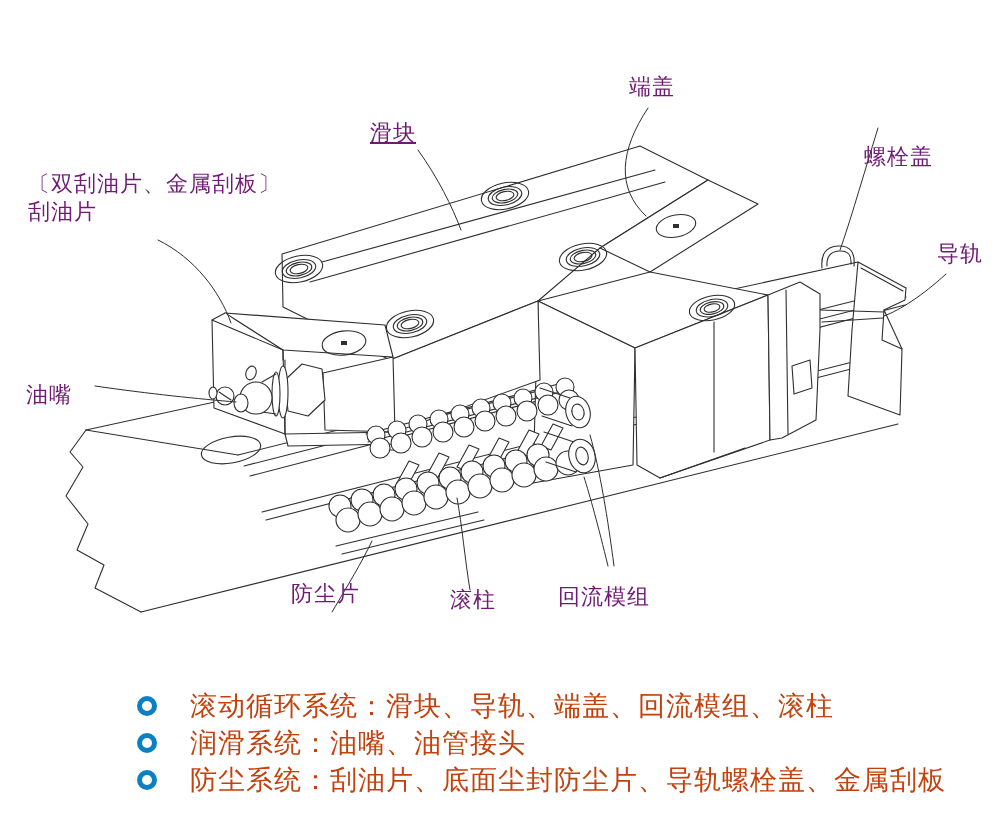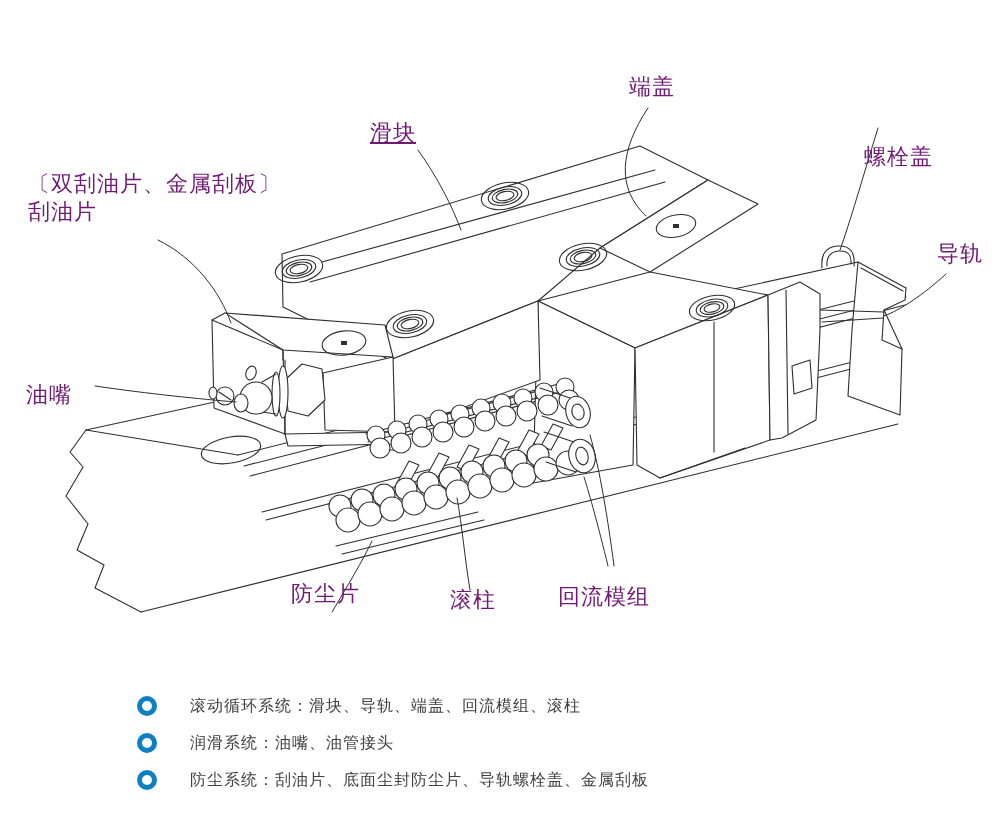--- a/index.html
+++ b/index.html
@@ -13,21 +13,21 @@
     letter-spacing:1px;white-space:nowrap;
   }
   .legend{
     position:absolute;left:134px;top:693px;display:flex;flex-direction:column;gap:11px;
   }
   .legend-row{display:flex;align-items:center;height:26px;}
   .legend-bullet{
     width:10px;height:10px;border-radius:50%;
     border:5px solid #0d80c4;margin-left:3px;margin-right:33px;flex:none;
   }
-  .legend-text{color:#404040;font-size:16px;letter-spacing:1px;white-space:nowrap;}
+  .legend-text{color:#c2410c;font-size:27px;letter-spacing:1px;white-space:nowrap;}
 </style>
 </head>
 <body>
 
 <div class="stage">
 
   <svg class="diagram-svg" width="1000" height="816" viewBox="0 0 1000 816" fill="none" stroke="#2e2e2e" stroke-width="1.1" stroke-linejoin="round" stroke-linecap="round">
 
     <g>
 

